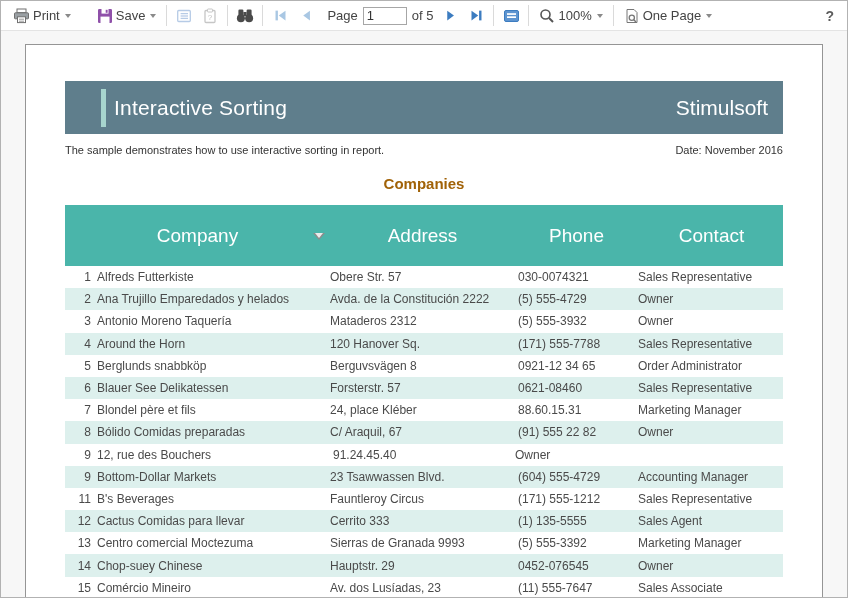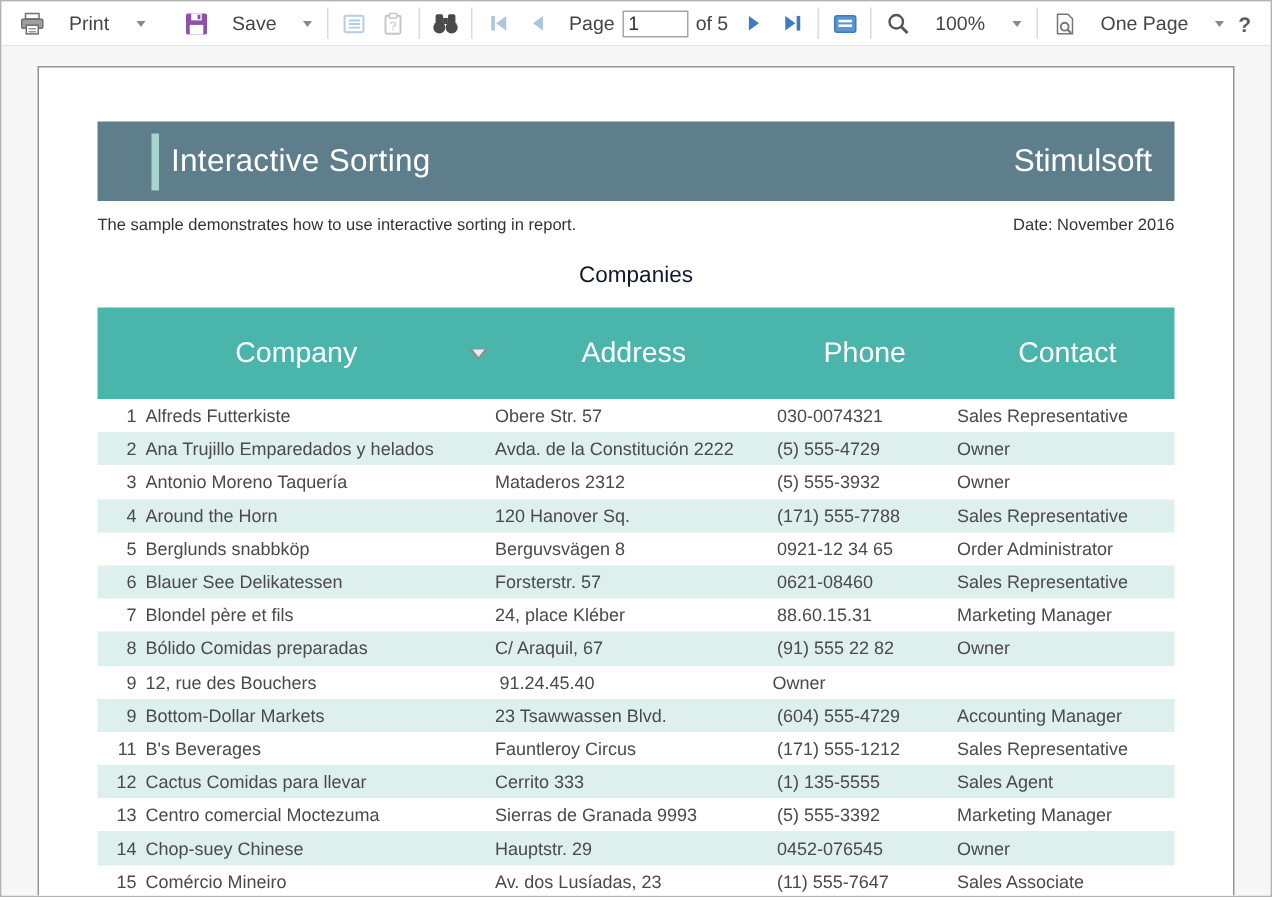--- a/index.html
+++ b/index.html
@@ -2,41 +2,41 @@
 <html style="--band: #5f7e8c; --accent: #a7d5ce; --thead: #4ab5aa; --rowalt: #ddf0ed;"><head>
 <meta charset="utf-8">
 <style>
   * { box-sizing: border-box; }
   html,body { margin:0; padding:0; background:#fff; font-family:"Liberation Sans",sans-serif; }
   .window { width:848px; height:598px; border:1px solid #b2b2b2; overflow:hidden; background:#fff; position:relative; }
 
   
   .toolbar { height:30px; background:#fff; border-bottom:1px solid #e4e4e4;
              display:flex; align-items:center; padding-left:6px; font-size:13px; color:#444; }
-  .tb-btn { display:flex; align-items:center; gap:16px; height:26px; padding:0 6px; cursor:pointer; white-space:nowrap; }
+  .tb-btn { display:flex; align-items:center; gap:3px; height:26px; padding:0 6px; cursor:pointer; white-space:nowrap; }
   .tb-iconbtn { display:flex; align-items:center; justify-content:center; width:26px; height:26px; cursor:pointer; }
   .sep { width:1px; height:21px; background:#dadada; margin:0 4px; flex:0 0 auto; }
   .caret { width:0; height:0; border-left:3.5px solid transparent; border-right:3.5px solid transparent;
            border-top:4px solid #8a8a8a; margin-left:2px; }
   .page-input { width:44px; height:18px; border:1px solid #a6a6a6; font:13px "Liberation Sans",sans-serif;
                 padding:0 3px; margin:0 5px; color:#333; }
   .help { margin-left:auto; margin-right:13px; font-size:14px; font-weight:bold; color:#5c5c5c; cursor:pointer; }
   .gap14 { width:14px; flex:0 0 auto; }
 
   
   .viewer { height:567px; background:#f7f7f7; overflow:hidden; }
   .page { width:798px; height:660px; margin:13px auto 0; background:#fff; border:1px solid #959595; padding:0 39px; }
 
   .band { margin-top:36px; height:53px; background:var(--band,#5f7e8c); display:flex; align-items:center;padding-left:18px; }
   .accent { width:5px; height:38px; background:var(--accent,#a7d5ce); margin-left:18px; flex:0 0 auto; }
   .band-title { color:#fff; font-size:21px; margin-left:8px; letter-spacing:0.2px; }
   .brand { color:#fff; font-size:21px; margin-left:auto; margin-right:15px; }
 
   .meta { display:flex; justify-content:space-between; margin-top:10px; font-size:11px; color:#333; }
-  .companies { text-align:center; margin-top:19px; font-size:15px; font-weight:normal; color:#0f172a; }
+  .companies { text-align:center; margin-top:19px; font-size:15px; font-weight:bold; color:#a16207; }
 
   .thead { margin-top:13px; height:61px; background:var(--thead,#4ab5aa); display:grid;
            grid-template-columns:265px 185px 123px 147px; align-items:center; color:#fff; font-size:19px; }
   .th { text-align:center; position:relative; cursor:pointer; }
   .sort { position:absolute; right:5px; top:50%; margin-top:-3px; width:0; height:0;
           border-left:6px solid transparent; border-right:6px solid transparent; border-top:7px solid #8c8c8c; }
   .sort::after { content:""; position:absolute; left:-4px; top:-7px; width:0; height:0;
           border-left:4px solid transparent; border-right:4px solid transparent; border-top:5px solid #ececec; }
 
   .trow { display:grid; grid-template-columns:32px 233px 185px 123px 147px; height:22.2px;

